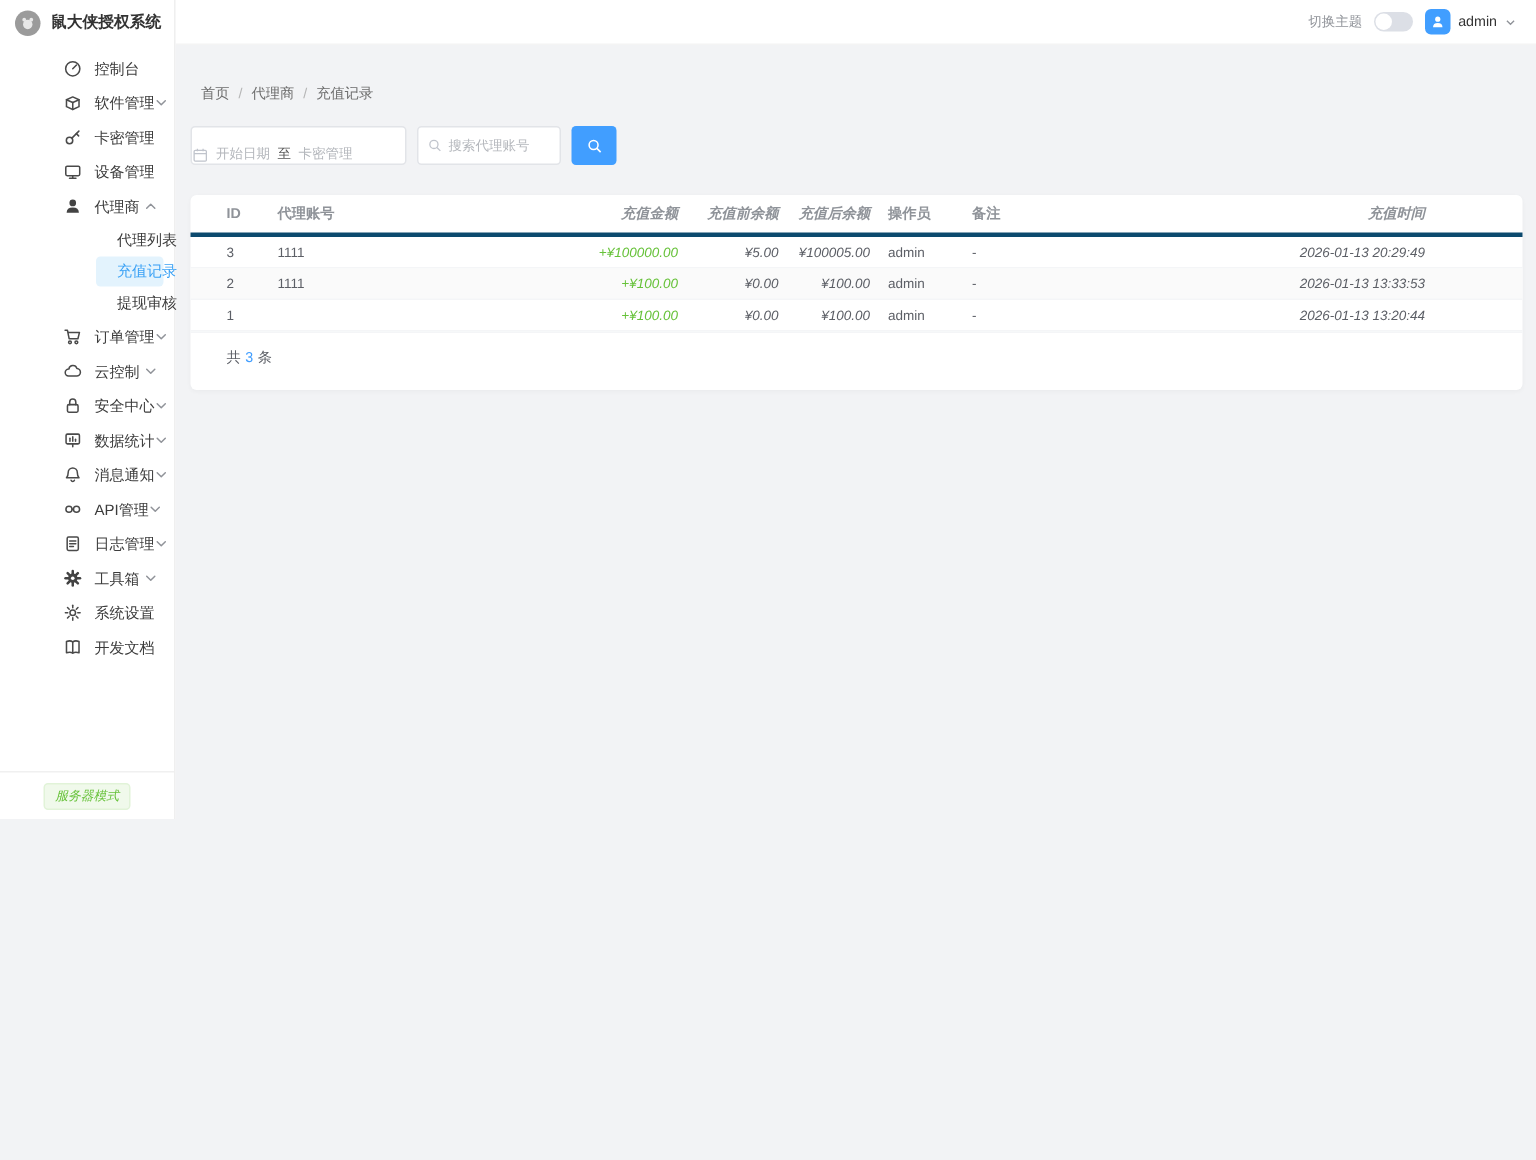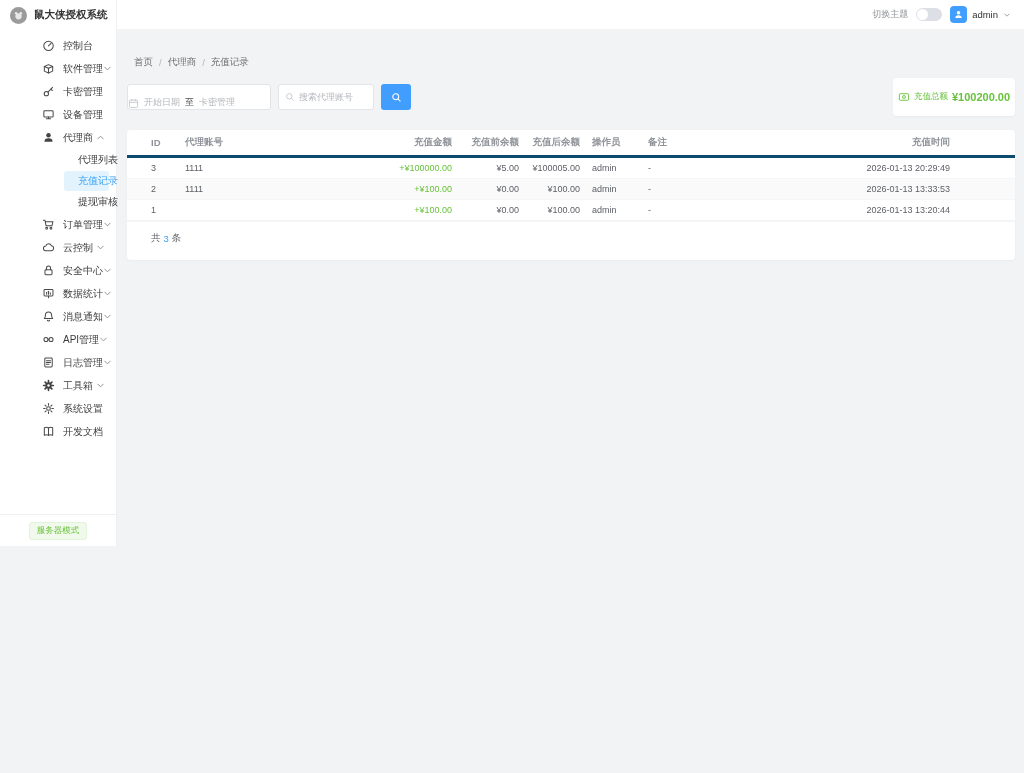--- a/index.html
+++ b/index.html
@@ -22,21 +22,21 @@
   .side-chevron { width:10px; height:10px; display:flex; align-items:center; }
   .submenu { }
   .sub-item { display:flex; align-items:center; height:20px; margin:1px 7px 1px 36px;
     padding-left:14px; border-radius:3px; cursor:pointer; }
   .sub-label { font-size:10px; color:#3c3c3c; white-space:nowrap; }
   .sub-item.active { background:#e3f3fd; }
   .sub-item.active .sub-label { color:#3aa1f5; }
   .sidebar-bottom { position:absolute; left:0; right:0; bottom:0; height:32px;
     border-top:1px solid #f0f0f0; display:flex; align-items:center; justify-content:center; }
   .mode-badge { font-size:8.5px; color:#67c23a; background:#f0f9eb;
-    border:1px solid #e1f3d8; border-radius:3px; padding:2px 7px; }
+    border:1px solid #e1f3d8; border-radius:3px; padding:2px 7px;font-style:italic; }
 
   
   .main { flex:1; display:flex; flex-direction:column; height:773px;gap:12px; }
   .topbar { height:30px; background:#fff; border-bottom:1px solid #f4f4f4;
     display:flex; align-items:center; justify-content:flex-end; gap:8px; padding-right:14px; }
   .theme-label { font-size:9px; color:#909399; }
   .toggle { width:26px; height:13px; border-radius:7px; background:#dcdfe6;
     position:relative; cursor:pointer; flex:0 0 26px; }
   .toggle-knob { position:absolute; left:1px; top:1px; width:11px; height:11px;
     border-radius:50%; background:#fff; }
@@ -71,21 +71,21 @@
   
   .table-card { margin-top:6px; background:#fff; border-radius:4px;
     box-shadow:0 1px 3px rgba(0,0,0,0.03); padding-bottom:6px; }
   .tgrid { display:grid; grid-template-columns:34px 167px 100px 67px 61px 68px 72px 230px;
     padding:0 65px 0 24px; align-items:center; }
   .thead { height:28px; border-bottom:3px solid #0c4a6e; }
   .th { font-size:9.5px; color:#8f9399; font-weight:bold; white-space:nowrap; }
   .tr { height:21px; border-bottom:1px solid #f4f5f7; }
   .tr.stripe { background:#fafafa; }
   .td { font-size:9px; color:#5c5f66; white-space:nowrap; }
-  .al { text-align:left; } .ar { text-align:right; }
+  .al { text-align:left; } .ar { text-align:right;font-style:italic; }
   .td.op { padding-left:12px; } .th.op { padding-left:12px; }
   .td.amount { color:#67c23a; }
   .tfoot { display:flex; align-items:center; height:33px; padding-left:24px;
     border-top:1px solid #f4f5f7; margin-top:0px; font-size:9.5px; color:#5c5f66; gap:3px; }
   .tfoot .count { color:#419eff; }
   svg { display:block; }
 </style>
 </head>
 <body>
 
@@ -381,28 +381,20 @@
                 <line x1="8.8" y1="8.8" x2="12" y2="12"></line>
               </svg>
             <span class="search-ph">搜索代理账号</span>
           </div>
           <button class="search-btn">
             <svg width="11" height="11" viewBox="0 0 14 14" fill="none" stroke="#ffffff" stroke-width="1.3">
                 <circle cx="6" cy="6" r="3.8"></circle>
                 <line x1="8.8" y1="8.8" x2="12" y2="12"></line>
               </svg>
           </button>
-        </div>
-        <div class="summary-card">
-          <svg width="12" height="12" viewBox="0 0 14 14" fill="none" stroke="#67c23a" stroke-width="1.1">
-              <rect x="1.6" y="3.2" width="10.8" height="7.6" rx="1"></rect>
-              <circle cx="7" cy="7" r="1.7"></circle>
-            </svg>
-          <span class="summary-label">充值总额</span>
-          <span class="summary-value">¥100200.00</span>
         </div>
       </div>
 
       <div class="table-card">
         <div class="tgrid thead" id="table-head">
             <div class="th al">ID</div>
             <div class="th al">代理账号</div>
             <div class="th ar">充值金额</div>
             <div class="th ar">充值前余额</div>
             <div class="th ar">充值后余额</div>

